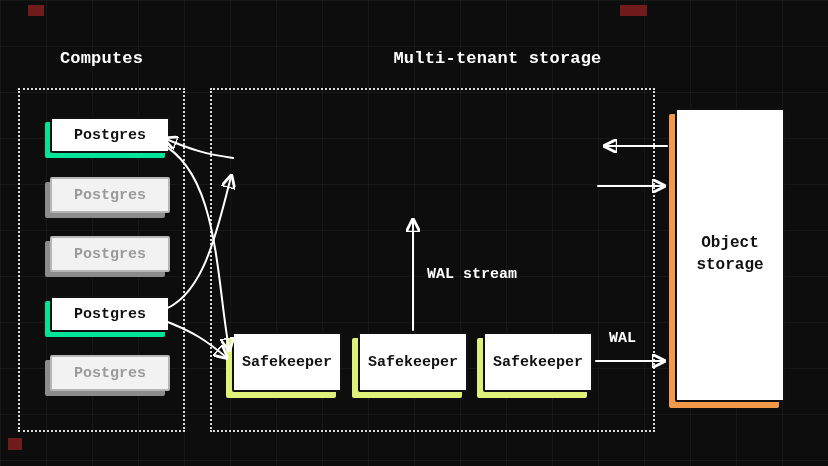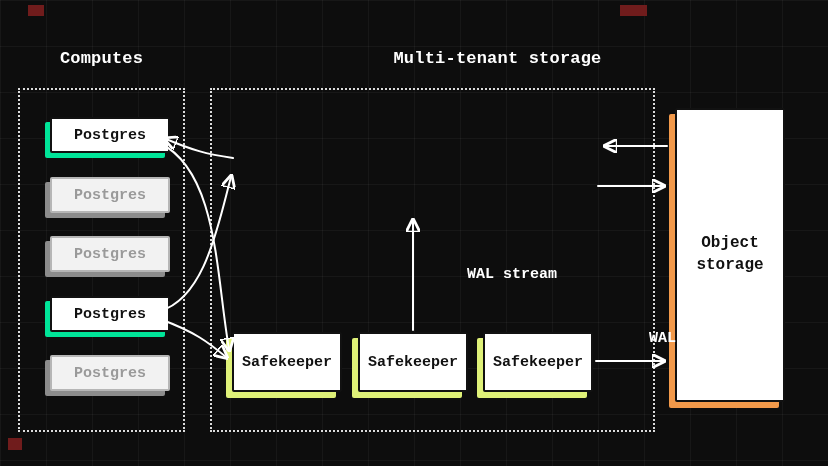--- a/index.html
+++ b/index.html
@@ -45,21 +45,21 @@
     box-shadow:-5px 5px 0 var(--gray-accent);font-weight:600;
   }
   .pg-0{top:117px}.pg-1{top:177px}.pg-2{top:236px}.pg-3{top:296px}.pg-4{top:355px}
   .pageserver{left:232px;top:118px;width:363px;height:92px;font-size:16px;
     box-shadow:-7px 7px 0 var(--purple);}
   .safekeeper{top:332px;width:110px;height:60px;box-shadow:-6px 6px 0 var(--lime);}
   .sk-0{left:232px}.sk-1{left:358px}.sk-2{left:483px}
   .objstore{left:675px;top:108px;width:110px;height:294px;font-size:16px;
     text-align:center;line-height:1.35;box-shadow:-6px 6px 0 var(--orange);
     padding:0 12px;}
-  .wal-label{position:absolute;color:var(--white);font-weight:700;font-size:15px;margin-left:40px;}
+  .wal-label{position:absolute;color:var(--white);font-weight:700;font-size:15px;}
   .wal-stream-label{left:427px;top:266px;}
   .wal-only-label{left:609px;top:330px;text-align:right;}
   .decor{position:absolute;background:var(--decor-red);}
   .decor-a{left:28px;top:5px;width:16px;height:11px;}
   .decor-b{left:620px;top:5px;width:27px;height:11px;}
   .decor-c{left:8px;top:438px;width:14px;height:12px;}
   .arrows{position:absolute;left:0;top:0;width:828px;height:466px;
     pointer-events:none;z-index:5;}
   .arrows path{stroke:#fff;stroke-width:2;fill:none;stroke-linecap:round;}
 </style>

